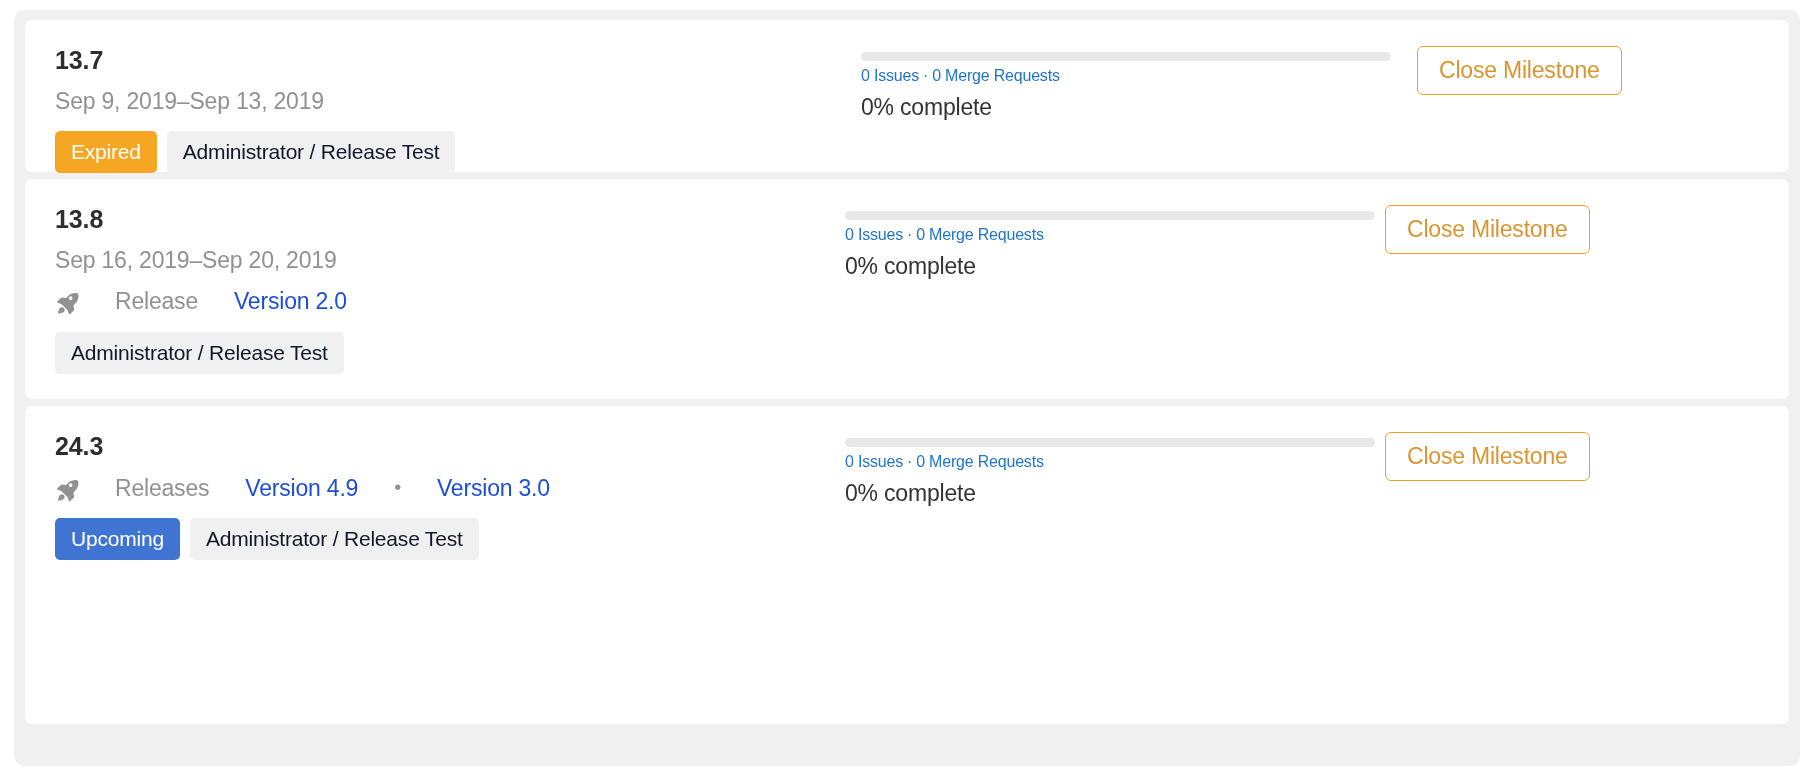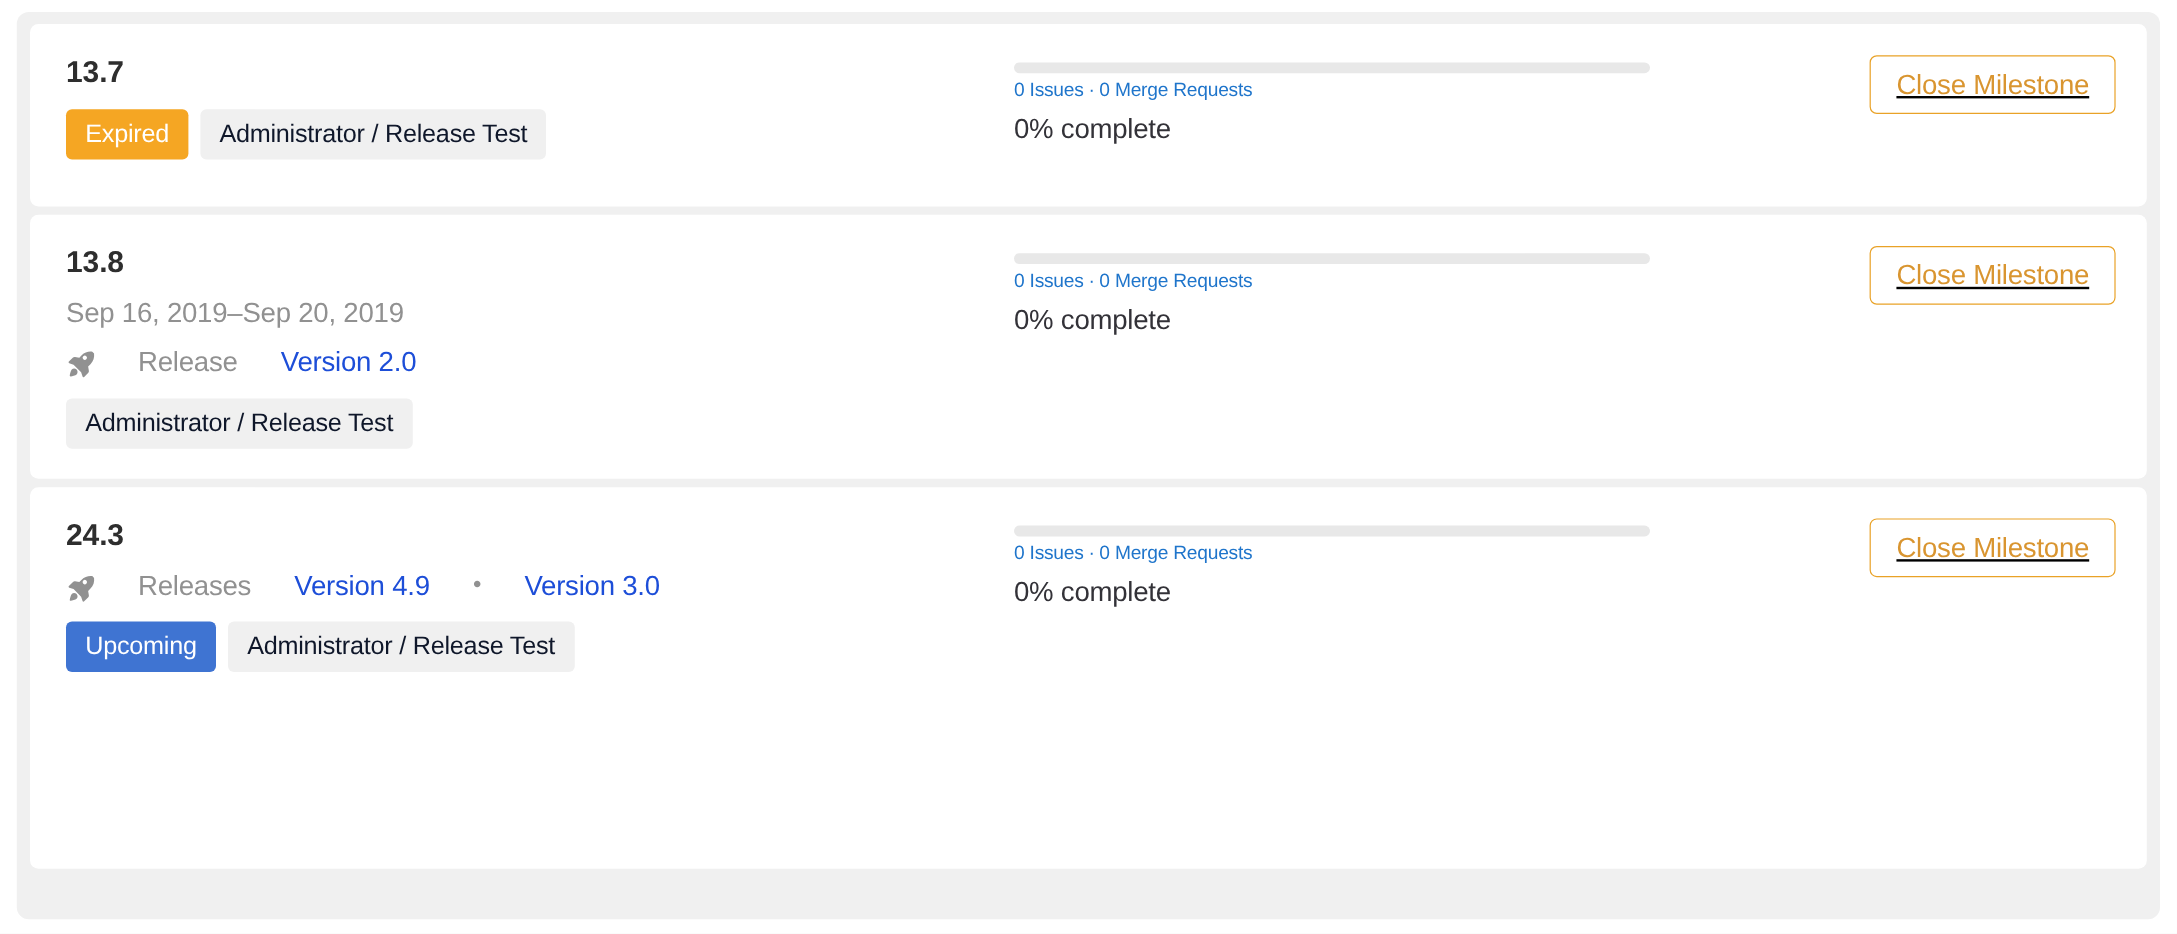--- a/index.html
+++ b/index.html
@@ -38,21 +38,21 @@
   .milestone-card {
     background: #ffffff;
     border-radius: 7px;
     box-sizing: border-box;
     padding: 22px 26px 22px 30px;
     display: flex;
     align-items: flex-start;
     position: relative;
     flex: 0 0 auto;
   }
-  .milestone-card.card-1 { height: 152px; }
+  .milestone-card.card-1 { height: 152px; gap: 16px; }
   .milestone-card.card-2 { height: 220px; }
   .milestone-card.card-3 { height: 318px; }
 
   
   .m-left {
     width: 790px;
     flex: 0 0 790px;
     padding-top: 4px;
   }
   .m-title {
@@ -172,23 +172,21 @@
     color: #333238;
     margin-top: 7px;
     line-height: 1.25;
     letter-spacing: -0.2px;
   }
 
   
   .m-action {
     flex: 1 1 auto;
     display: flex;
-    justify-content: flex-end;
     padding-top: 4px;
-    text-decoration: underline;
   }
   .close-milestone-btn {
     border: 1px solid #e9a227;
     color: #d99530;
     background: #ffffff;
     border-radius: 6px;
     font-size: 23px;
     font-family: "Liberation Sans", sans-serif;
     padding: 11px 21px;
     line-height: 1.1;
@@ -199,20 +197,21 @@
 </style>
 </head>
 <body>
 
 <div class="page">
   <div class="milestones-panel">
 
     <div class="milestone-card card-1">
       <div class="m-left">
         <div class="m-title">13.7</div>
+        <div class="m-dates">Sep 9, 2019–Sep 13, 2019</div>
         <div class="m-badges">
           <span class="badge badge-expired">Expired</span>
           <span class="badge badge-project">Administrator / Release Test</span>
         </div>
       </div>
 
       <div class="m-stats">
         <div class="progress-track">
           <div class="progress-fill" style="width: 0%;"></div>
         </div>

